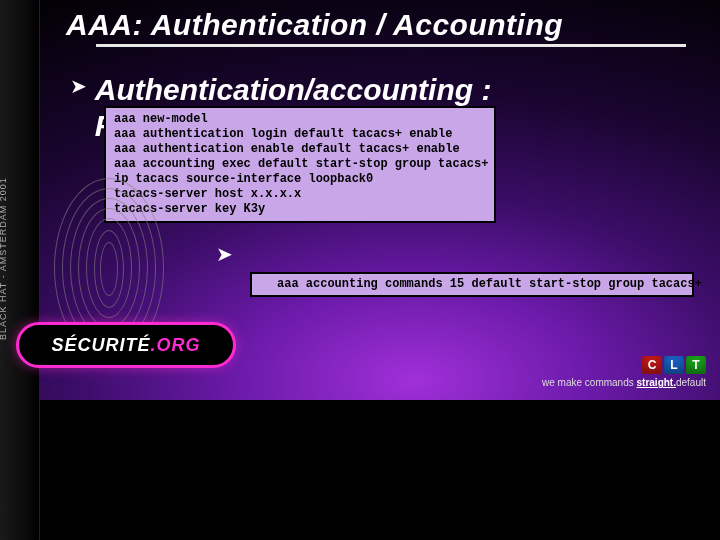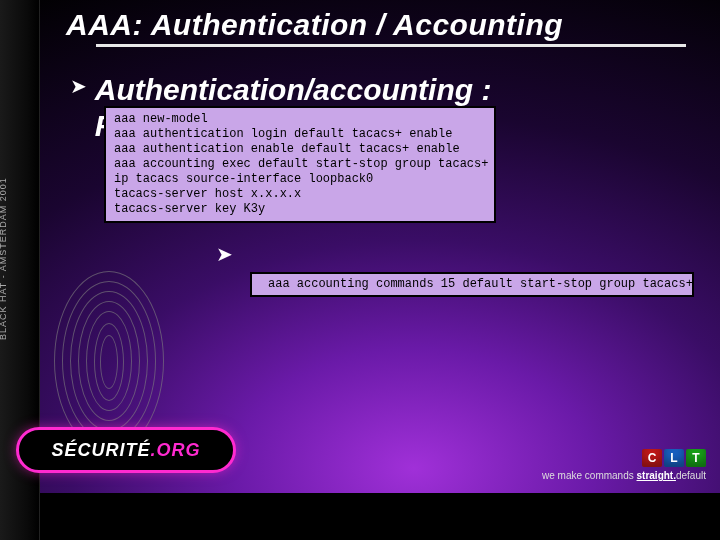--- a/index.html
+++ b/index.html
@@ -23,21 +23,21 @@
     transform: rotate(-90deg);
     transform-origin: left bottom;
     color: #aaa;
     font-size: 9px;
     letter-spacing: 1px;
     white-space: nowrap;
   }
   .slide {
     position: absolute;
     left: 40px; top: 0;
-    width: 680px; height: 493px;
+    width: 680px; height: 400px;
     background: radial-gradient(ellipse 120% 110% at 55% 95%, #a030d8 0%, #6a1aa8 22%, #3a0d66 42%, #1a0530 65%, #000 100%);
   }
   .title-wrap {
     position: absolute;
     left: 26px; top: 8px;
     width: 620px;
   }
   .title {
     color: #fff;
     font-size: 30px;
@@ -73,41 +73,41 @@
     font-weight: 900;
     font-style: italic;
     line-height: 1.2;
   }
   .code-box {
     position: absolute;
     background: #c9a6e8;
     border: 2px solid #000;
     font-family: "Courier New", Courier, monospace;
     font-size: 12px;
-    font-weight: normal;
+    font-weight: bold;
     color: #000;
     padding: 4px 8px;
     white-space: pre;
     line-height: 1.25;
   }
   .code-box.one { left: 64px; top: 106px; width: 392px; }
-  .code-box.two { left: 210px; top: 272px; width: 444px; padding: 3px 16px; }
+  .code-box.two { left: 210px; top: 272px; width: 444px; padding: 3px 25px; }
   .fingerprint {
     position: absolute;
     left: -6px; bottom: 22px;
     width: 160px; height: 210px;
   }
   .fp-oval {
     position: absolute;
     border: 1px solid rgba(128,128,128,0.6);
     border-radius: 50%;
   }
   .logo-badge {
     position: absolute;
-    left: -24px; bottom: 20px;
+    left: -24px; bottom: 32px;
     width: 220px; height: 46px;
     background: #000;
     border: 3px solid #ff2ad0;
     border-radius: 30px;
     display: flex;
     align-items: center;
     justify-content: center;
     box-shadow: 0 0 12px rgba(255,42,208,0.5);
     margin-top: 28px;
   }

